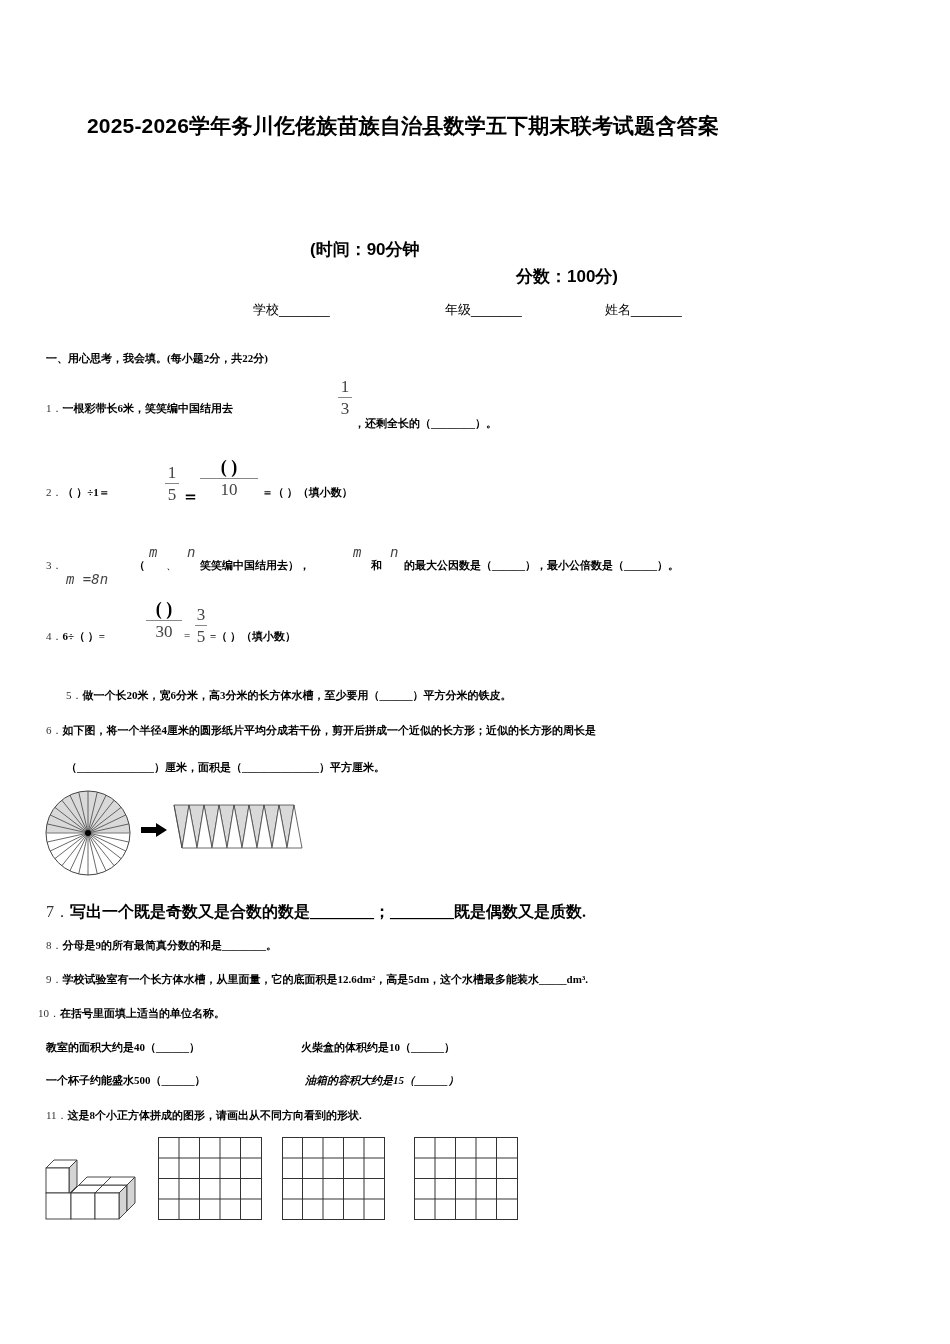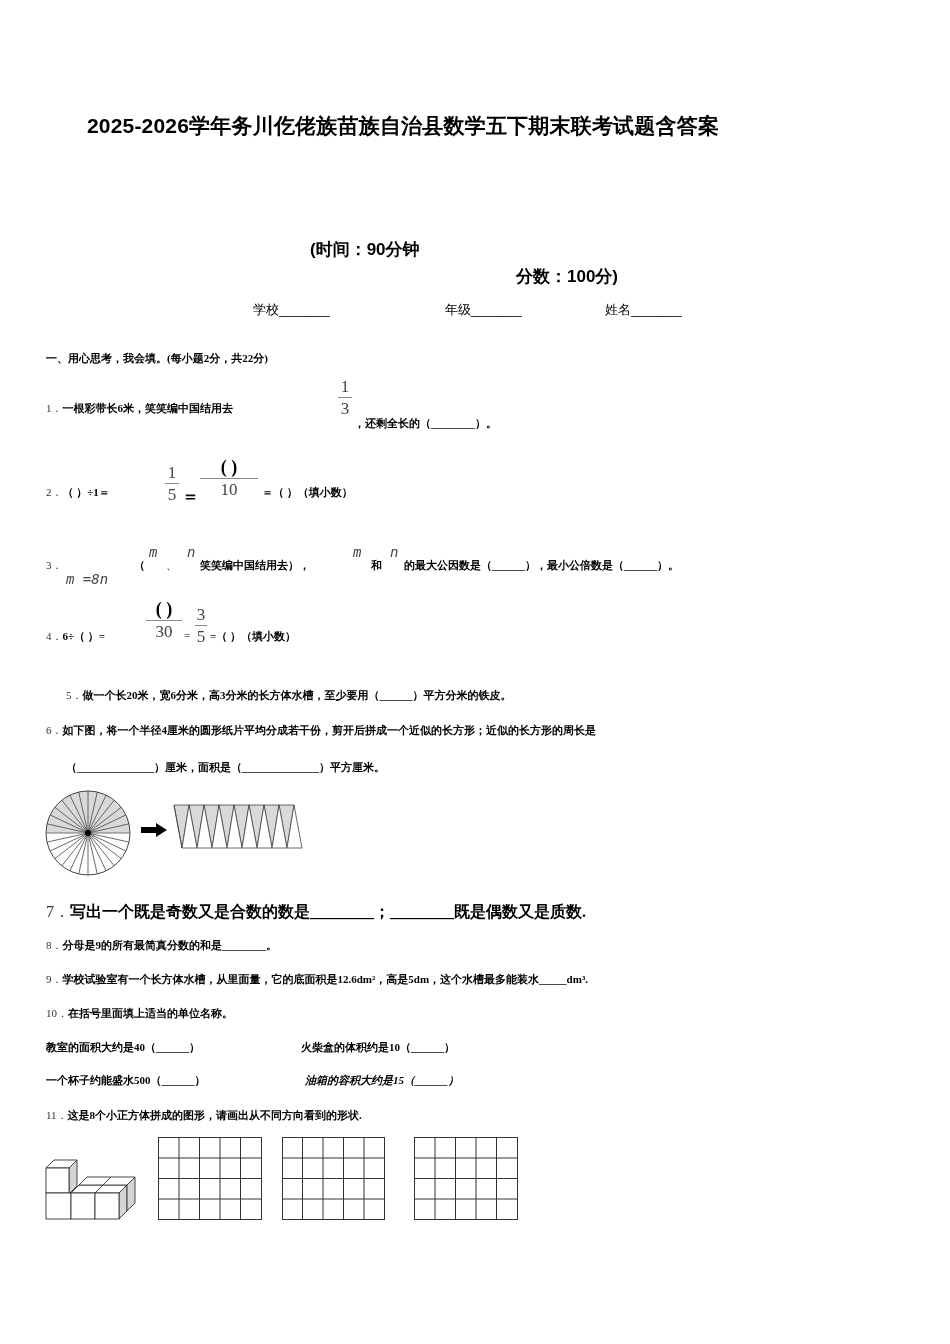--- a/index.html
+++ b/index.html
@@ -156,21 +156,21 @@
 </div>
 
 <div class="abs q" style="left:46px; top:938px;">
   <span class="num">8．</span><span>分母是9的所有最简真分数的和是________。</span>
 </div>
 
 <div class="abs q" style="left:46px; top:972px;">
   <span class="num">9．</span><span>学校试验室有一个长方体水槽，从里面量，它的底面积是12.6dm²，高是5dm，这个水槽最多能装水_____dm³.</span>
 </div>
 
-<div class="abs q" style="left:46px; top:1006px;font-family:Liberation Serif, serif;">
+<div class="abs q" style="left:38px; top:1006px;font-family:Liberation Serif, serif;">
   <span class="num">10．</span><span>在括号里面填上适当的单位名称。</span>
 </div>
 <div class="abs q" style="left:46px; top:1040px;">教室的面积大约是40（______）</div>
 <div class="abs q" style="left:301px; top:1040px;">火柴盒的体积约是10（______）</div>
 <div class="abs q" style="left:46px; top:1073px;">一个杯子约能盛水500（______）</div>
 <div class="abs q" style="left:305px; top:1073px;font-style:italic;">油箱的容积大约是15（______）</div>
 
 <div class="abs q" style="left:46px; top:1108px;">
   <span class="num">11．</span><span>这是8个小正方体拼成的图形，请画出从不同方向看到的形状.</span>
 </div>

